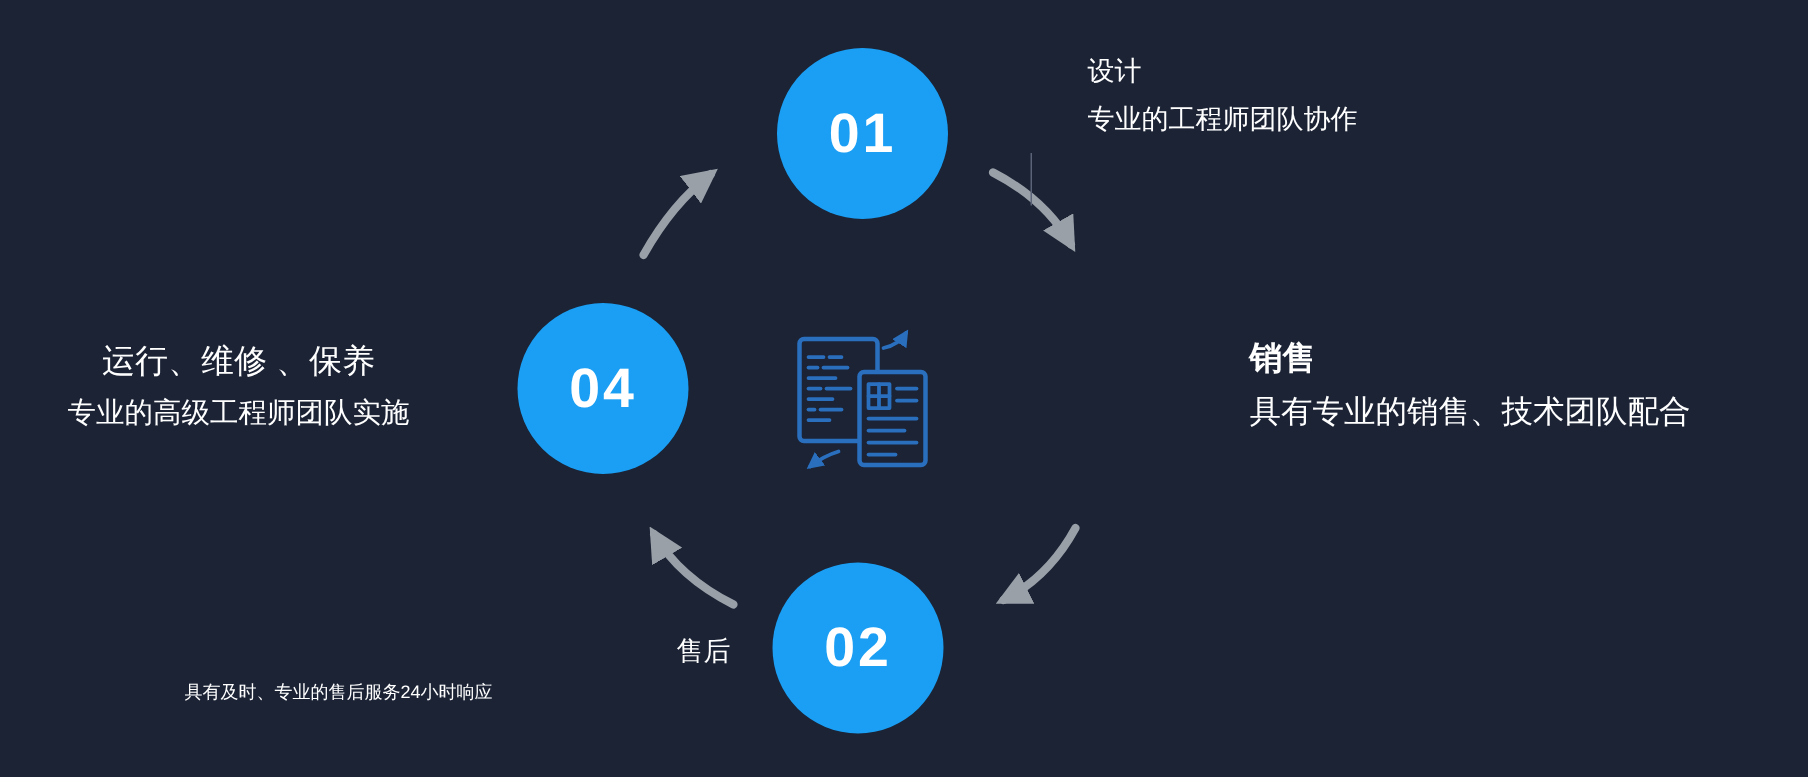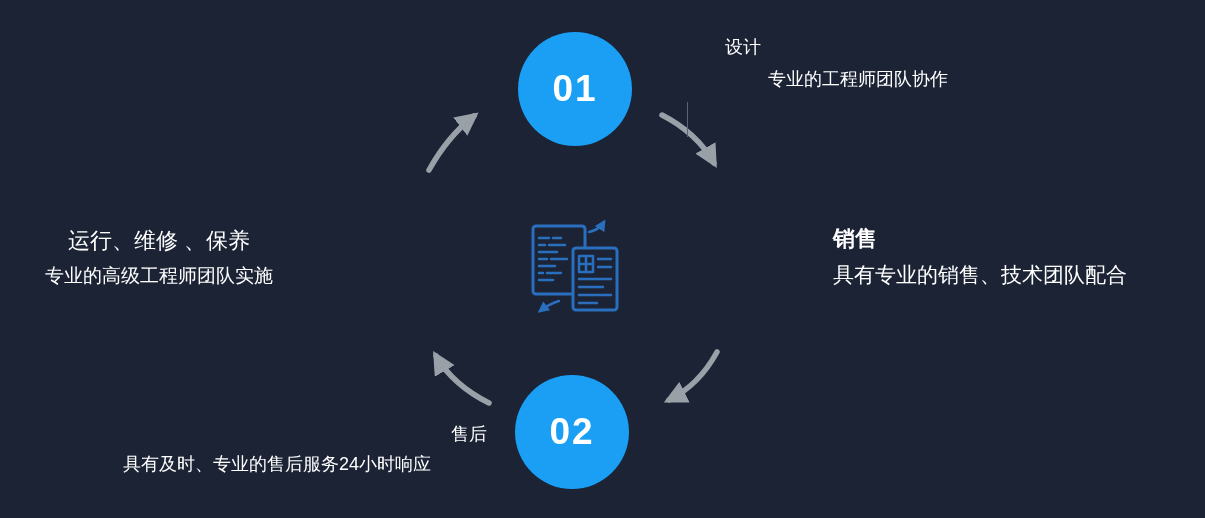--- a/index.html
+++ b/index.html
@@ -46,32 +46,32 @@
     font-size:37px;
     font-weight:bold;
     letter-spacing:2px;
   }
   .c1{left:518px;top:32px;}
   .c2{left:688px;top:202px;}
   .c3{left:515px;top:375px;}
   .c4{left:345px;top:202px;}
   .label{position:absolute;color:var(--text,#fff);}
   .label-1{left:725px;top:38px;font-size:18px;line-height:1;}
-  .label-1 .desc{margin-top:14px;margin-left:43px;}
+  .label-1 .desc{margin-top:14px;}
   .tick-1{
     position:absolute;
     left:687px;top:102px;
     width:1px;height:35px;
     background:#5a6378;
   }
   .label-2{left:833px;top:228px;font-size:21px;line-height:1;}
   .label-2 .title{font-weight:bold;font-size:22px;}
   .label-2 .desc{margin-top:14px;}
   .label-3-title{left:451px;top:425px;font-size:18px;line-height:1;}
-  .label-3-desc{left:123px;top:455px;font-size:18px;line-height:1;}
+  .label-3-desc{left:123px;top:455px;font-size:12px;line-height:1;}
   .label-4{left:5px;top:230px;width:308px;text-align:center;font-size:22px;line-height:1;}
   .label-4 .desc{margin-top:14px;font-size:19px;}
   .center-icon{
     position:absolute;
     left:527px;top:212px;
     width:97px;height:105px;
   }
   .center-icon .ic-stroke{
     stroke:var(--icon,#2a6fbe);
     fill:none;
@@ -102,20 +102,23 @@
     <path class="arrow-path" d="M 662 115 Q 697 133 714 163" marker-end="url(#ah)"></path>
     <path class="arrow-path" d="M 717 352 Q 699 385 669 400" marker-end="url(#ah)"></path>
     <path class="arrow-path" d="M 489 403 Q 453 385 436 356" marker-end="url(#ah)"></path>
   </svg>
 
   <div class="circle c1">
     <span>01</span>
   </div>
   <div class="circle c3">
     <span>02</span>
+  </div>
+  <div class="circle c4">
+    <span>04</span>
   </div>
 
   <div class="label label-1">
     <div class="title">设计</div>
     <div class="desc">专业的工程师团队协作</div>
   </div>
   <div class="tick-1"></div>
 
   <div class="label label-2">
     <div class="title">销售</div>

